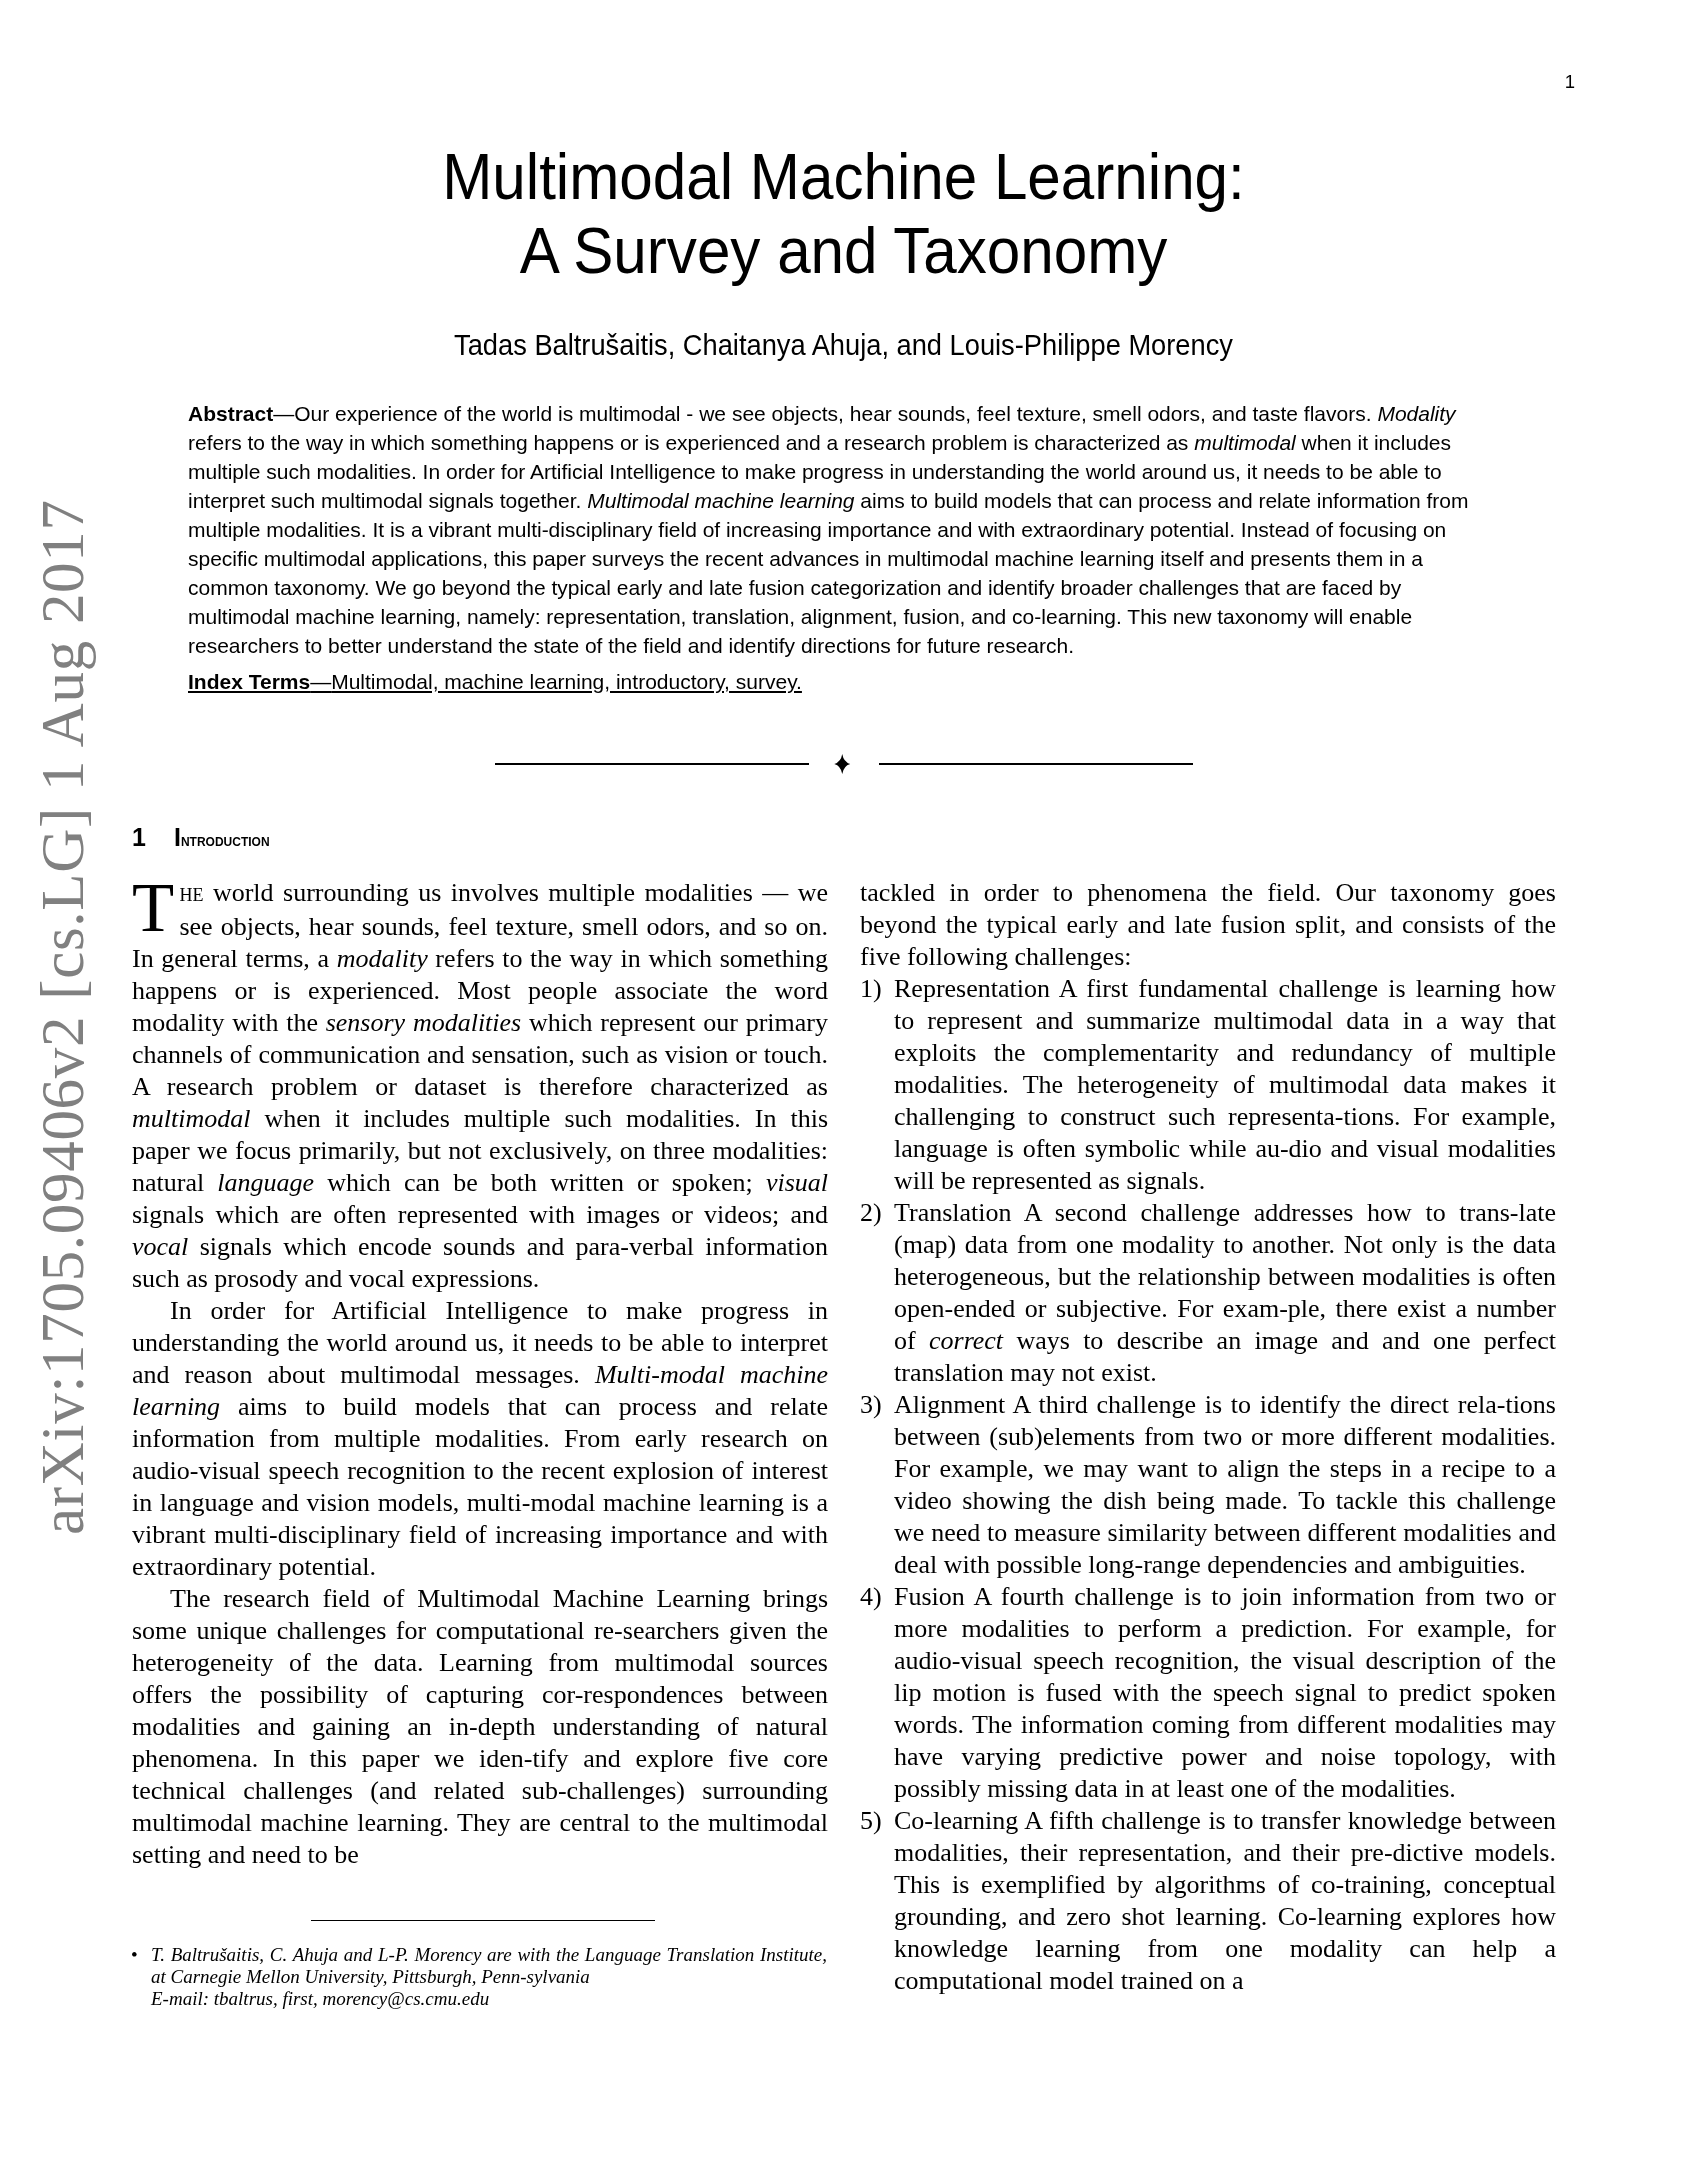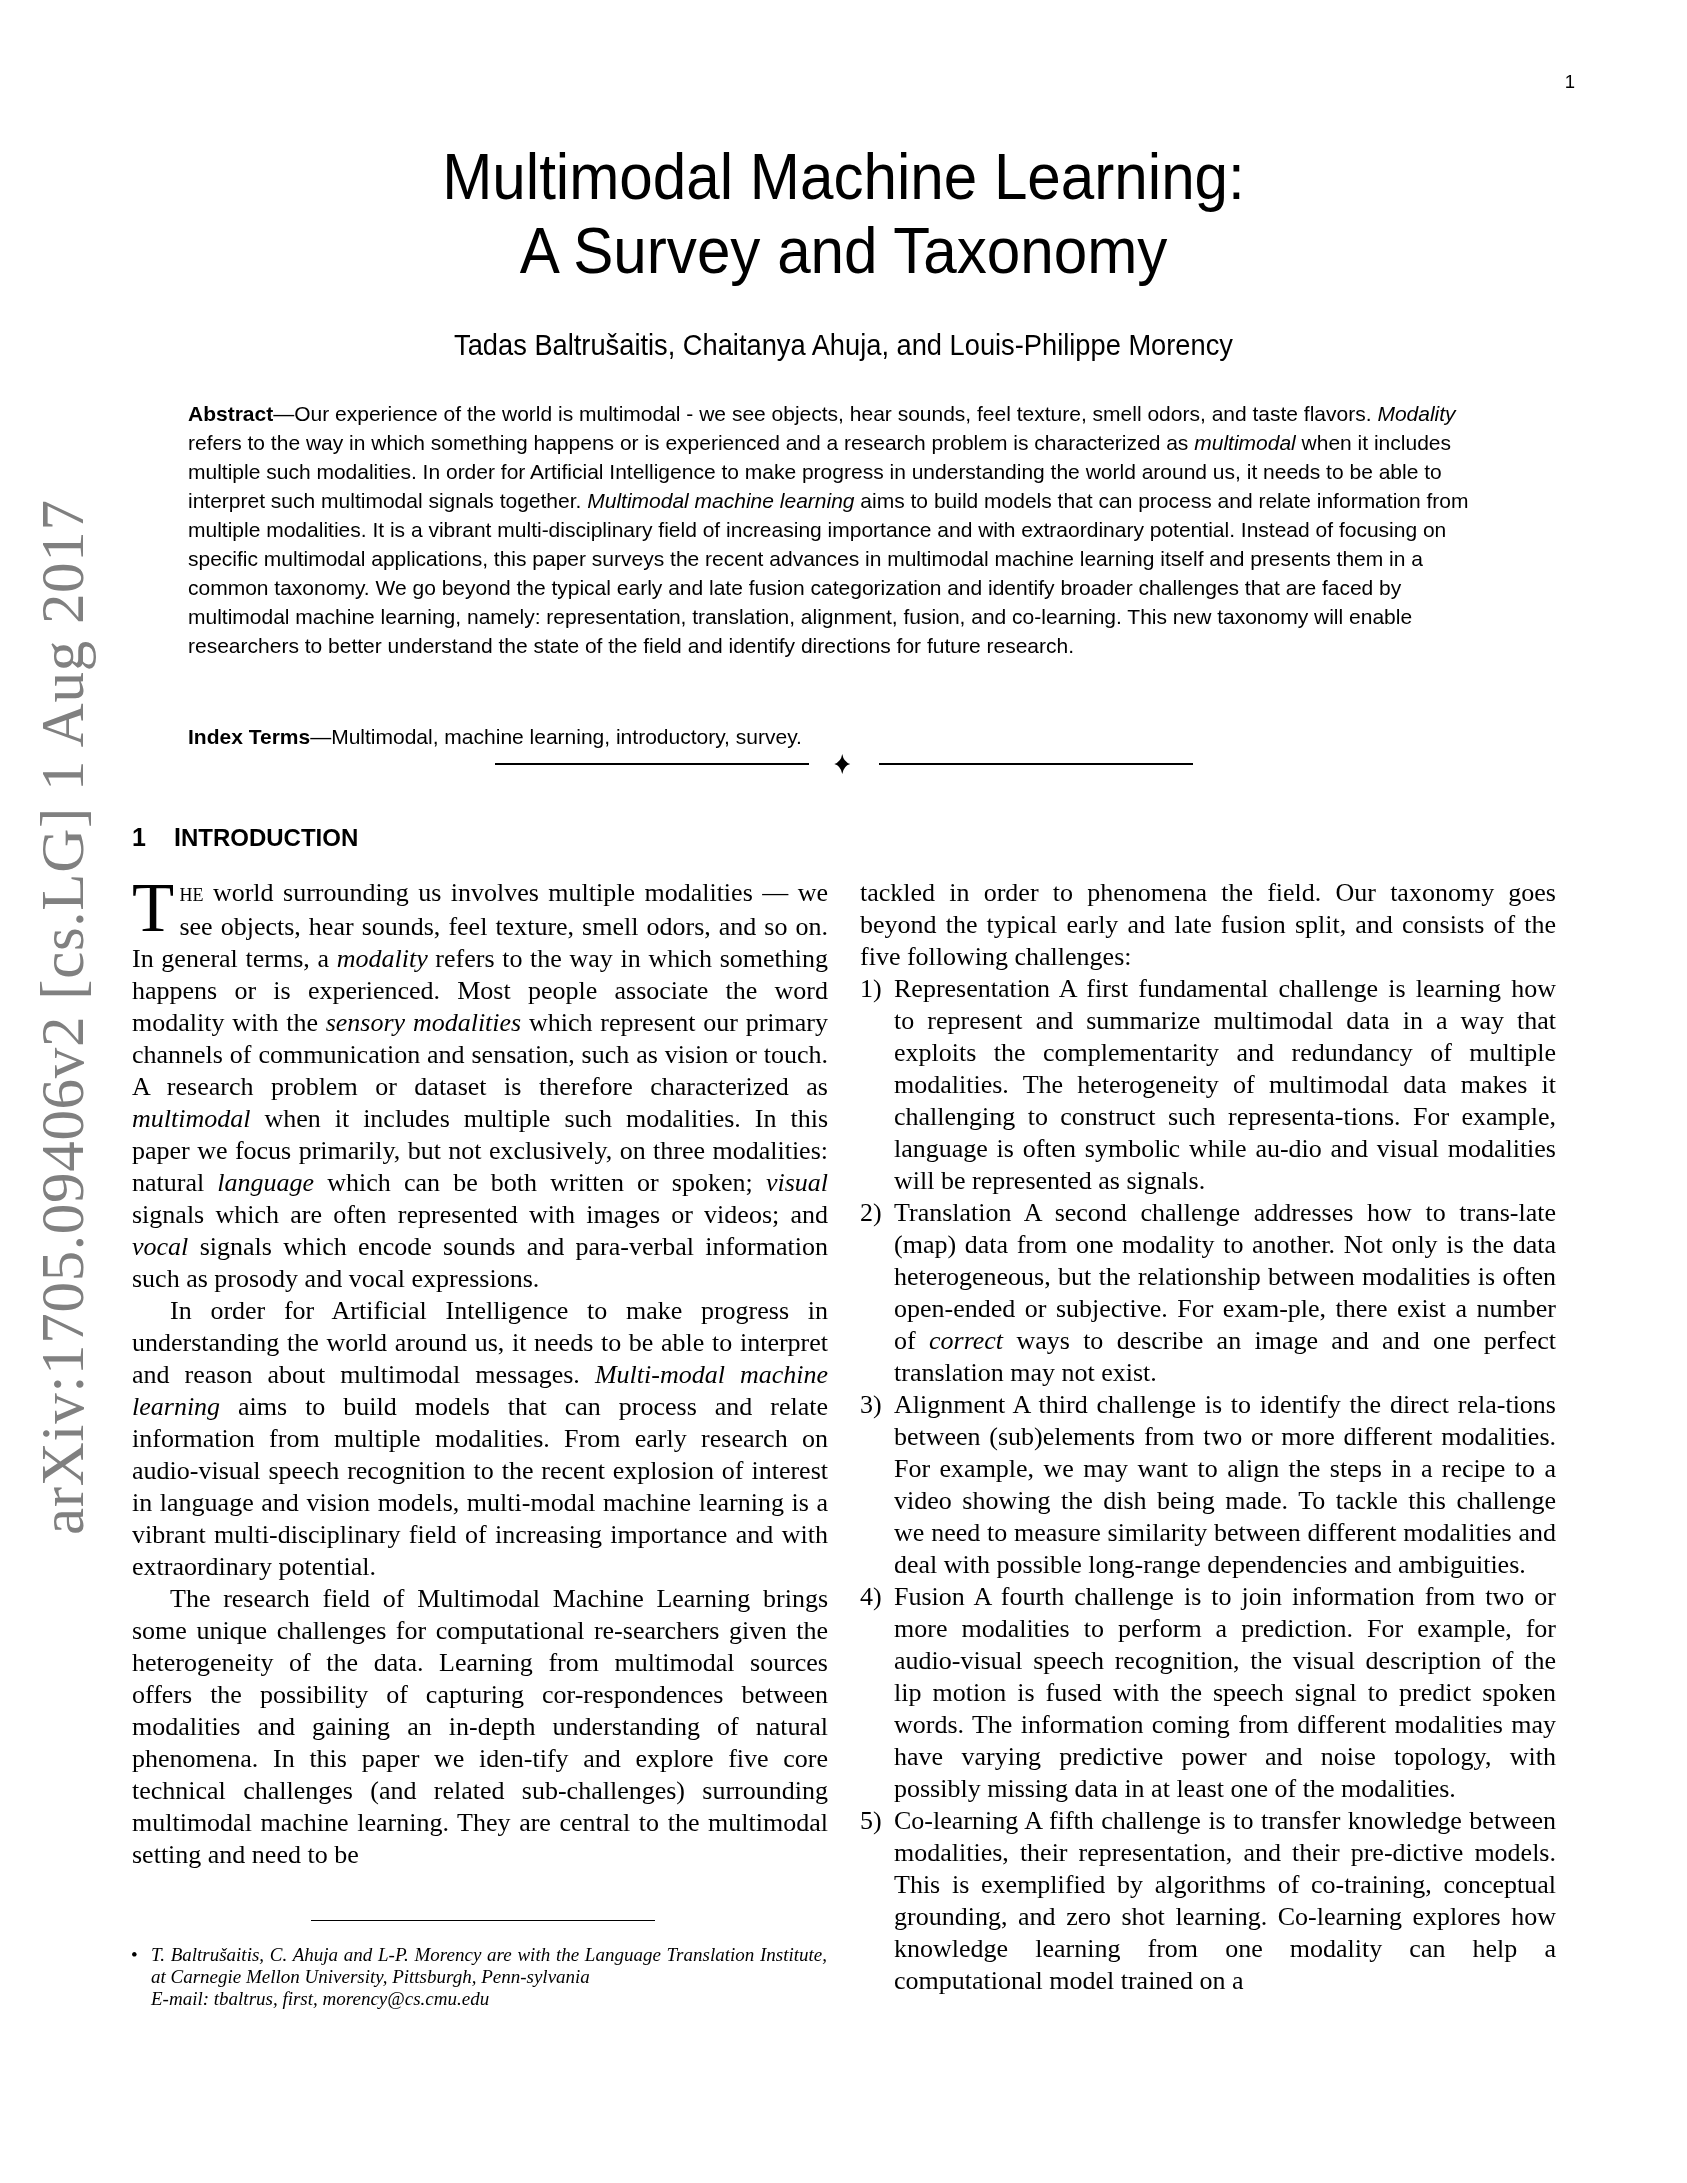--- a/index.html
+++ b/index.html
@@ -8,30 +8,30 @@
   .page-number { left: 1535px; top: 71px; width: 40px; text-align: right; font-family: "Liberation Sans", sans-serif; font-size: 18.5px; }
   .watermark {
     position: absolute; left: 28px; top: 1535px;
     transform-origin: 0 0; transform: rotate(-90deg);
     font-family: "Liberation Serif", serif; font-size: 61px; color: #808080; white-space: nowrap; letter-spacing: 0.7px;
   }
   .title { left: 0; width: 1687px; top: 140px; text-align: center; font-family: "Liberation Sans", sans-serif; font-size: 64px; line-height: 74px; transform: scaleX(0.94); }
   .authors { left: 0; width: 1687px; top: 329px; text-align: center; font-family: "Liberation Sans", sans-serif; font-size: 29px; transform: scaleX(0.94); }
   .abstract { left: 188px; width: 1317px; top: 399px; font-family: "Liberation Sans", sans-serif; font-size: 21px; line-height: 29px; }
   .abstract b { font-weight: bold; }
-  .index-terms { left: 188px; width: 1317px; top: 723px; font-family: "Liberation Sans", sans-serif; font-size: 21px; line-height: 28.4px; }
+  .index-terms { left: 188px; width: 1317px; top: 668px; font-family: "Liberation Sans", sans-serif; font-size: 21px; line-height: 28.4px; text-decoration: underline; }
   .divider { left: 495px; top: 754px; width: 698px; height: 20px; }
   .divider .line { position: absolute; top: 9.3px; height: 1.3px; background: #000; }
   .divider .l1 { left: 0; width: 314px; }
   .divider .l2 { left: 384px; width: 314px; }
   .divider .diamond { position: absolute; left: 334px; top: 0; width: 26.5px; height: 20px; }
   .section-head { left: 132px; top: 823px; font-family: "Liberation Sans", sans-serif; font-weight: bold; font-size: 25px; }
   .section-head .num { display: inline-block; width: 42px; }
   .section-head .sc-big { font-size: 25px; }
-  .section-head .sc-small { font-size: 24px; }
+  .section-head .sc-small { font-size: 12px; }
   .col { position: absolute; font-family: "Liberation Serif", serif; font-size: 26px; line-height: 32px; text-align: justify; hyphens: manual; }
   .col-left { left: 132px; top: 877px; width: 696px; }
   .col-right { left: 860px; top: 877px; width: 696px; }
   .col p { margin: 0; }
   .col p.indent { text-indent: 38px; }
   .dropcap { float: left; font-size: 69px; line-height: 54px; margin: 4px 5.3px 0 0; font-family: "Liberation Serif", serif; }
   .smallcaps { font-size: 18px; }
   .col i { font-style: italic; }
   .col b { font-weight: normal; }
   ol.challenges { list-style: none; margin: 0; padding: 0; }

